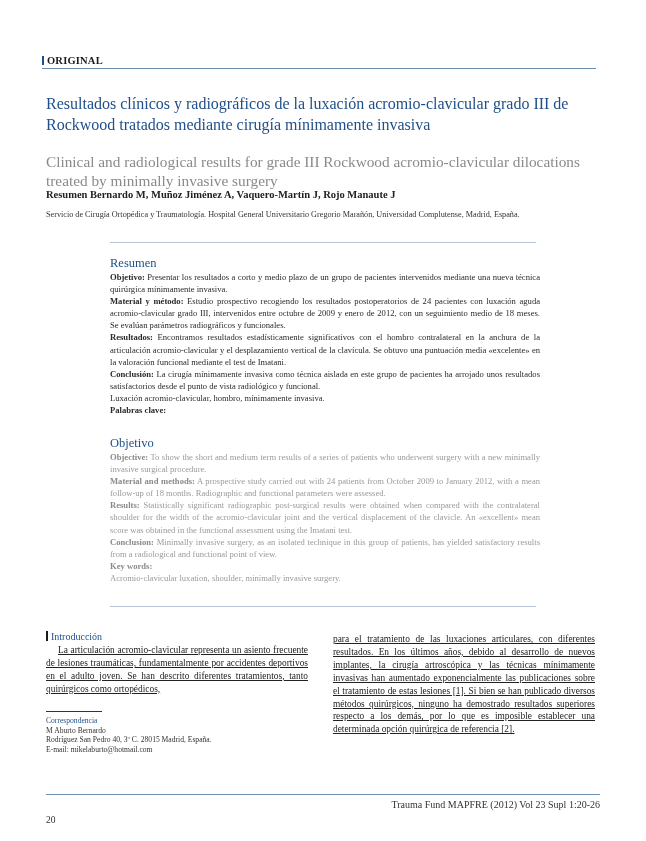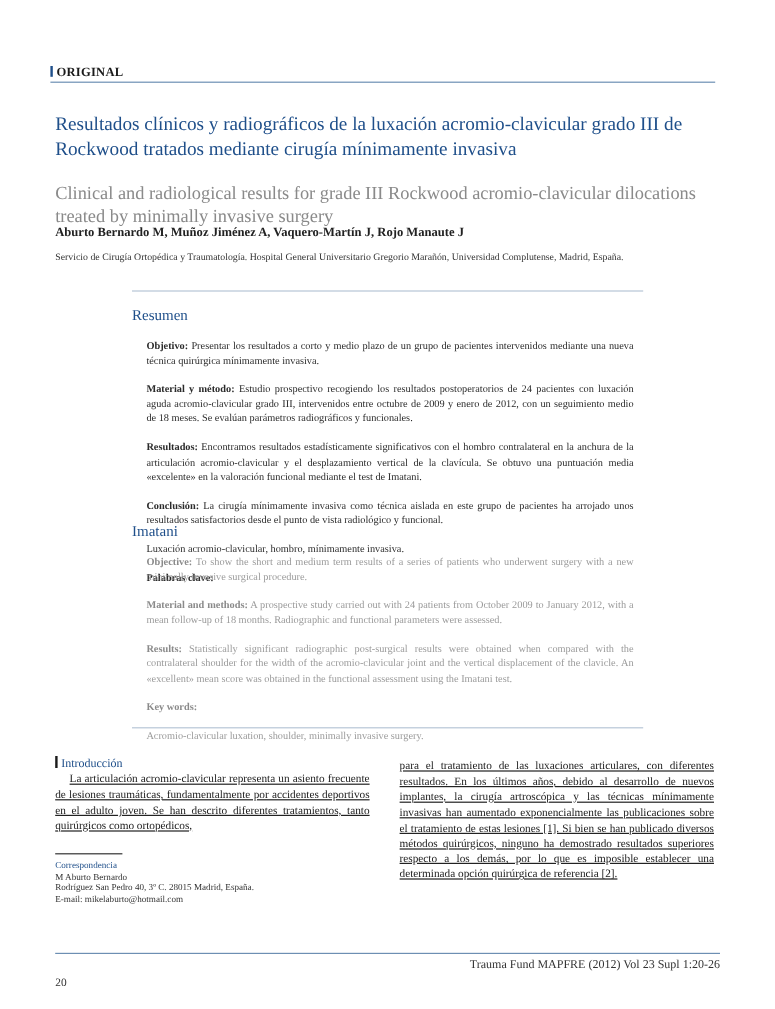--- a/index.html
+++ b/index.html
@@ -12,21 +12,21 @@
          margin-right: 3px; vertical-align: -1px; }
   .title-es { position: absolute; left: 46px; top: 93px; width: 560px;
          font-size: 16px; line-height: 21px; color: #1f4f8a; margin: 0; font-weight: normal; }
   .title-en { position: absolute; left: 30px; top: 136px; width: 560px;
          font-size: 15.3px; line-height: 19px; color: #8a8a8a; margin: 16px; font-weight: normal; }
   .authors { position: absolute; left: 46px; top: 189px; font-size: 10.5px; font-weight: bold; color: #222; }
   .affil { position: absolute; left: 46px; top: 210px; font-size: 8.2px; color: #333; white-space: nowrap; }
   .rule { position: absolute; height: 1px; background: #b7c6d6; }
   .abstract { position: absolute; left: 110px; width: 430px; font-size: 8.6px; line-height: 12.1px; text-align: justify; }
   .abstract h2 { margin: 0 0 1px 0; font-size: 12.5px; color: #1f4f8a; font-weight: normal; line-height: 14px; }
-  .abstract p { margin: 12px; }
+  .abstract p { margin: 0; }
   .abstract b { font-weight: bold; }
   .es { top: 256px; color: #2a2a2a; }
   .en { top: 436px; color: #9a9a9a; }
   .en b { color: #8a8a8a; }
   .col { position: absolute; top: 630px; width: 262px; font-size: 9.4px; line-height: 12.9px; text-align: justify; color: #222; }
   .col-left { left: 46px; }
   .col-right { left: 333px; top: 633px; }
   .col h3 { margin: 0 0 0 0; font-size: 10px; color: #1f4f8a; font-weight: normal; line-height: 14px; }
   .col p { margin: 0; text-decoration: underline; }
   .indent { text-indent: 12px; }
@@ -40,40 +40,41 @@
 </head>
 <body>
 
 <div class="section-label">
   <span class="bar"></span><span>ORIGINAL</span>
 </div>
 
 <h1 class="title-es">Resultados clínicos y radiográficos de la luxación acromio-clavicular grado III de Rockwood tratados mediante cirugía mínimamente invasiva</h1>
 <h2 class="title-en">Clinical and radiological results for grade III Rockwood acromio-clavicular dilocations treated by minimally invasive surgery</h2>
 
-<div class="authors">Aburto Bernardo M, Muñoz Jiménez A, Vaquero-Martín J, Rojo Manaute J</div>
+<div class="authors">Resumen Bernardo M, Muñoz Jiménez A, Vaquero-Martín J, Rojo Manaute J</div>
 <div class="affil">Servicio de Cirugía Ortopédica y Traumatología. Hospital General Universitario Gregorio Marañón, Universidad Complutense, Madrid, España.</div>
 
 <div class="rule" style="left:110px; top:242px; width:426px;"></div>
 
 <div class="abstract es">
   <h2>Resumen</h2>
   <p><b>Objetivo:</b><span> Presentar los resultados a corto y medio plazo de un grupo de pacientes intervenidos mediante una nueva técnica quirúrgica mínimamente invasiva.</span></p>
   <p><b>Material y método:</b><span> Estudio prospectivo recogiendo los resultados postoperatorios de 24 pacientes con luxación aguda acromio-clavicular grado III, intervenidos entre octubre de 2009 y enero de 2012, con un seguimiento medio de 18 meses. Se evalúan parámetros radiográficos y funcionales.</span></p>
   <p><b>Resultados:</b><span> Encontramos resultados estadísticamente significativos con el hombro contralateral en la anchura de la articulación acromio-clavicular y el desplazamiento vertical de la clavícula. Se obtuvo una puntuación media «excelente» en la valoración funcional mediante el test de Imatani.</span></p>
   <p><b>Conclusión:</b><span> La cirugía mínimamente invasiva como técnica aislada en este grupo de pacientes ha arrojado unos resultados satisfactorios desde el punto de vista radiológico y funcional.</span></p>
   <p>Luxación acromio-clavicular, hombro, mínimamente invasiva.</p>
   <p><b>Palabras clave:</b></p>
 </div>
 
 <div class="abstract en">
-  <h2>Imatani</h2>
+  <h2>Objetivo</h2>
   <p><b>Objective:</b><span> To show the short and medium term results of a series of patients who underwent surgery with a new minimally invasive surgical procedure.</span></p>
   <p><b>Material and methods:</b><span> A prospective study carried out with 24 patients from October 2009 to January 2012, with a mean follow-up of 18 months. Radiographic and functional parameters were assessed.</span></p>
   <p><b>Results:</b><span> Statistically significant radiographic post-surgical results were obtained when compared with the contralateral shoulder for the width of the acromio-clavicular joint and the vertical displacement of the clavicle. An «excellent» mean score was obtained in the functional assessment using the Imatani test.</span></p>
+  <p><b>Conclusion:</b><span> Minimally invasive surgery, as an isolated technique in this group of patients, has yielded satisfactory results from a radiological and functional point of view.</span></p>
   <p><b>Key words:</b></p>
   <p>Acromio-clavicular luxation, shoulder, minimally invasive surgery.</p>
 </div>
 
 <div class="rule" style="left:110px; top:606px; width:426px;"></div>
 
 <div class="col col-left">
   <h3><span class="bar" style="height:10px; background:#1b1b1b;"></span><span>Introducción</span></h3>
   <p class="indent">La articulación acromio-clavicular representa un asiento frecuente de lesiones traumáticas, fundamentalmente por accidentes deportivos en el adulto joven. Se han descrito diferentes tratamientos, tanto quirúrgicos como ortopédicos,</p>
 </div>

